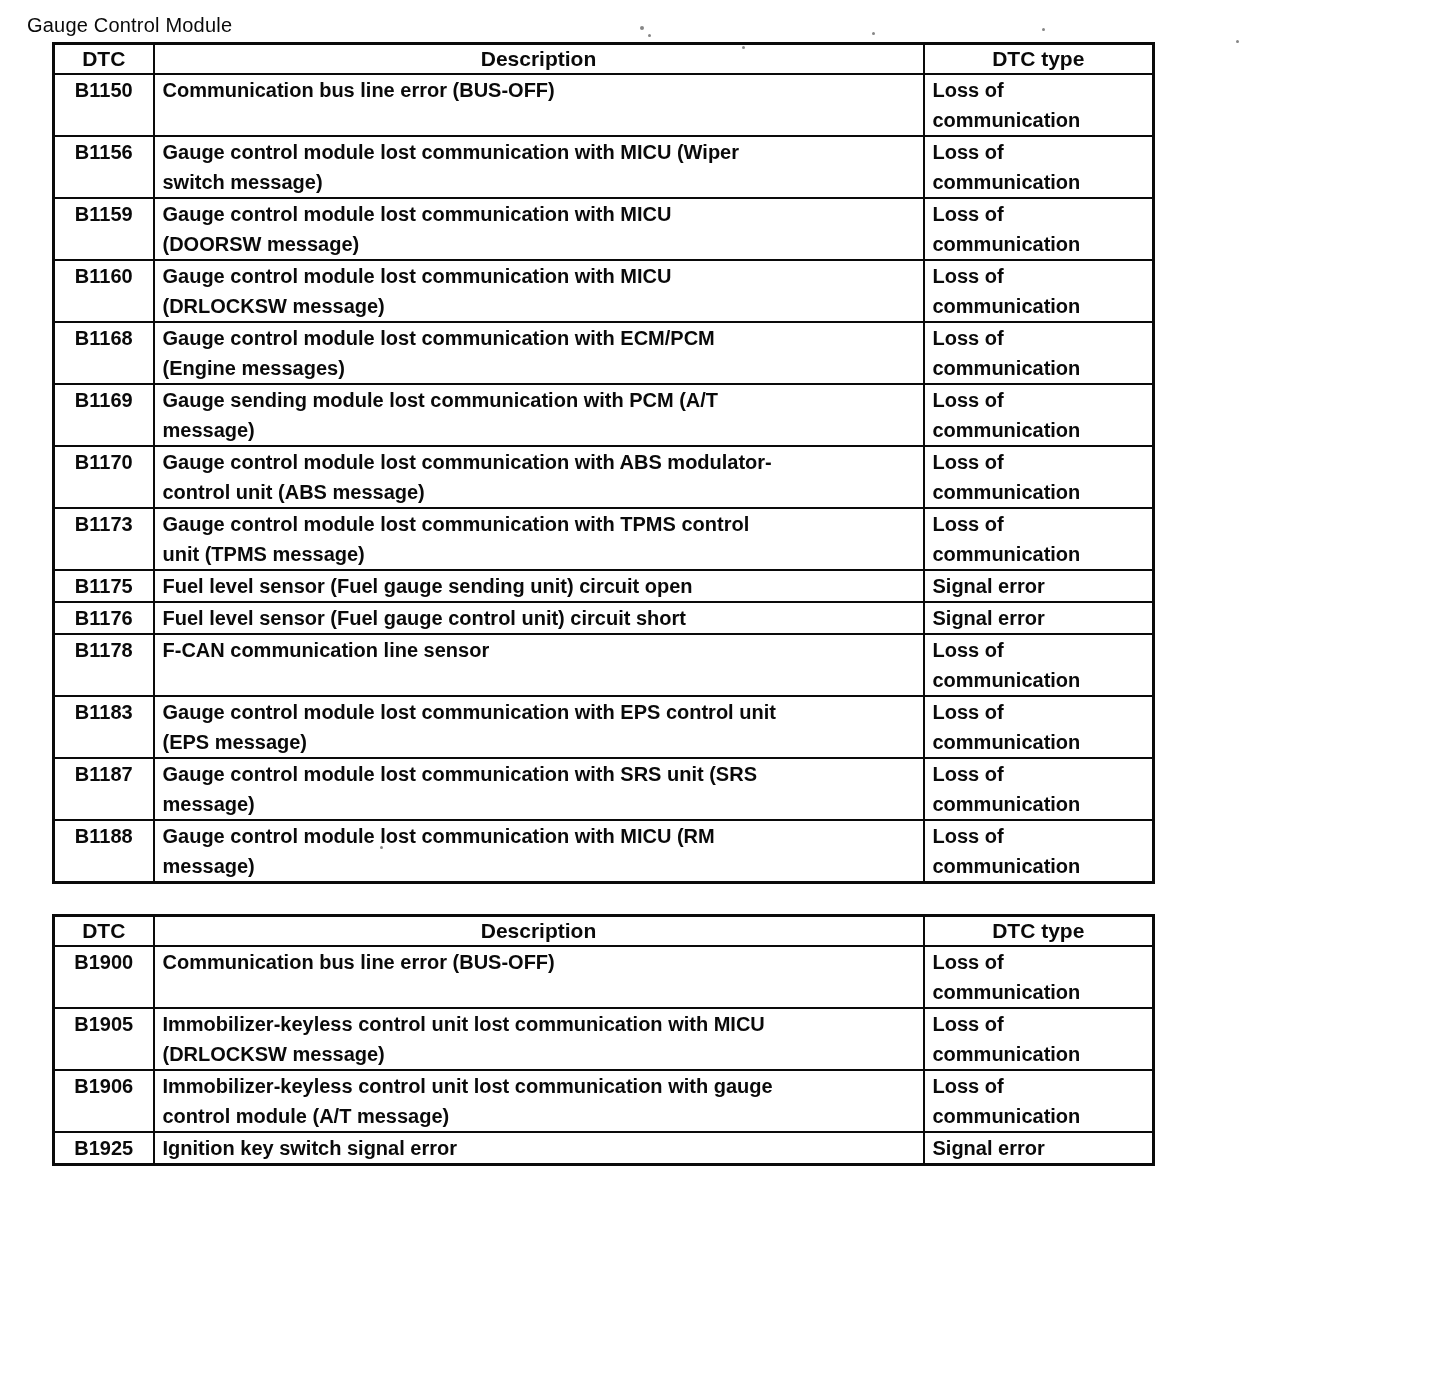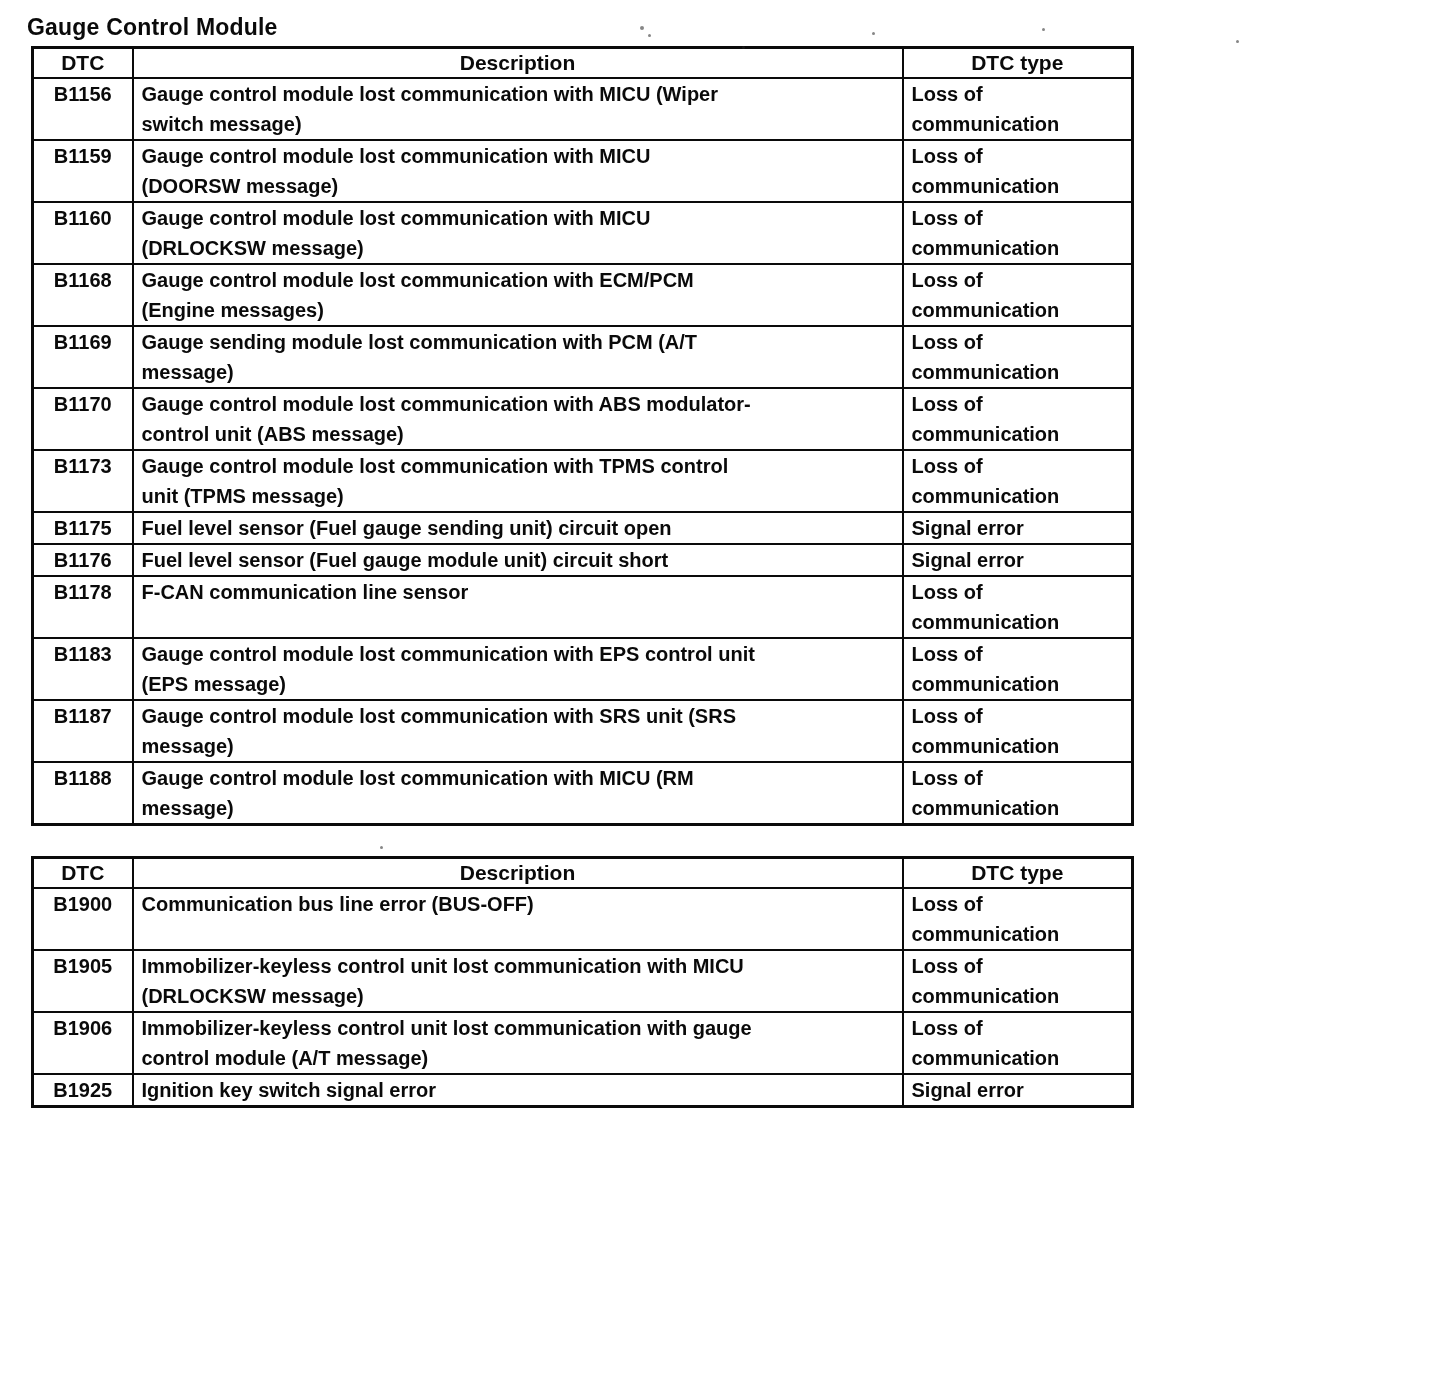--- a/index.html
+++ b/index.html
@@ -7,31 +7,31 @@
   body {
     width:1440px; height:1374px;
     font-family:"Liberation Sans", sans-serif;
     color:#0a0a0a;
     position:relative;
     overflow:hidden;
   }
   .page { padding:14px 0 0 27px; }
   .section { margin-bottom:0; }
   .section-title {
-    font-size:23px;
-    font-weight:bold;
+    font-size:20px;
+    font-weight:normal;
     letter-spacing:0.2px;
     margin-bottom:5px;
   }
   .section + .section { margin-top:30px; }
   table.dtc-table {
     border-collapse:collapse;
     table-layout:fixed;
     width:1100px;
-    margin-left:4px;
+    margin-left:25px;
     border:3px solid #0a0a0a;
   }
   table.dtc-table th, table.dtc-table td {
     border:2px solid #0a0a0a;
     font-weight:bold;
     vertical-align:top;
   }
   table.dtc-table th {
     font-size:21px;
     line-height:26px;
@@ -70,20 +70,26 @@
         </colgroup>
       <thead>
         <tr>
           <th>DTC</th>
           <th>Description</th>
           <th>DTC type</th>
         </tr>
       </thead>
       <tbody>
         <tr>
+          <td class="dtc">B1150</td>
+          <td>Communication bus line error (BUS-OFF)</td>
+          <td>Loss of
+communication</td>
+        </tr>
+        <tr>
           <td class="dtc">B1156</td>
           <td>Gauge control module lost communication with MICU (Wiper
 switch message)</td>
           <td>Loss of
 communication</td>
         </tr>
         <tr>
           <td class="dtc">B1159</td>
           <td>Gauge control module lost communication with MICU
 (DOORSW message)</td>
@@ -125,21 +131,21 @@
           <td>Loss of
 communication</td>
         </tr>
         <tr>
           <td class="dtc">B1175</td>
           <td>Fuel level sensor (Fuel gauge sending unit) circuit open</td>
           <td>Signal error</td>
         </tr>
         <tr>
           <td class="dtc">B1176</td>
-          <td>Fuel level sensor (Fuel gauge module unit) circuit short</td>
+          <td>Fuel level sensor (Fuel gauge control unit) circuit short</td>
           <td>Signal error</td>
         </tr>
         <tr>
           <td class="dtc">B1178</td>
           <td>F-CAN communication line sensor</td>
           <td>Loss of
 communication</td>
         </tr>
         <tr>
           <td class="dtc">B1183</td>

